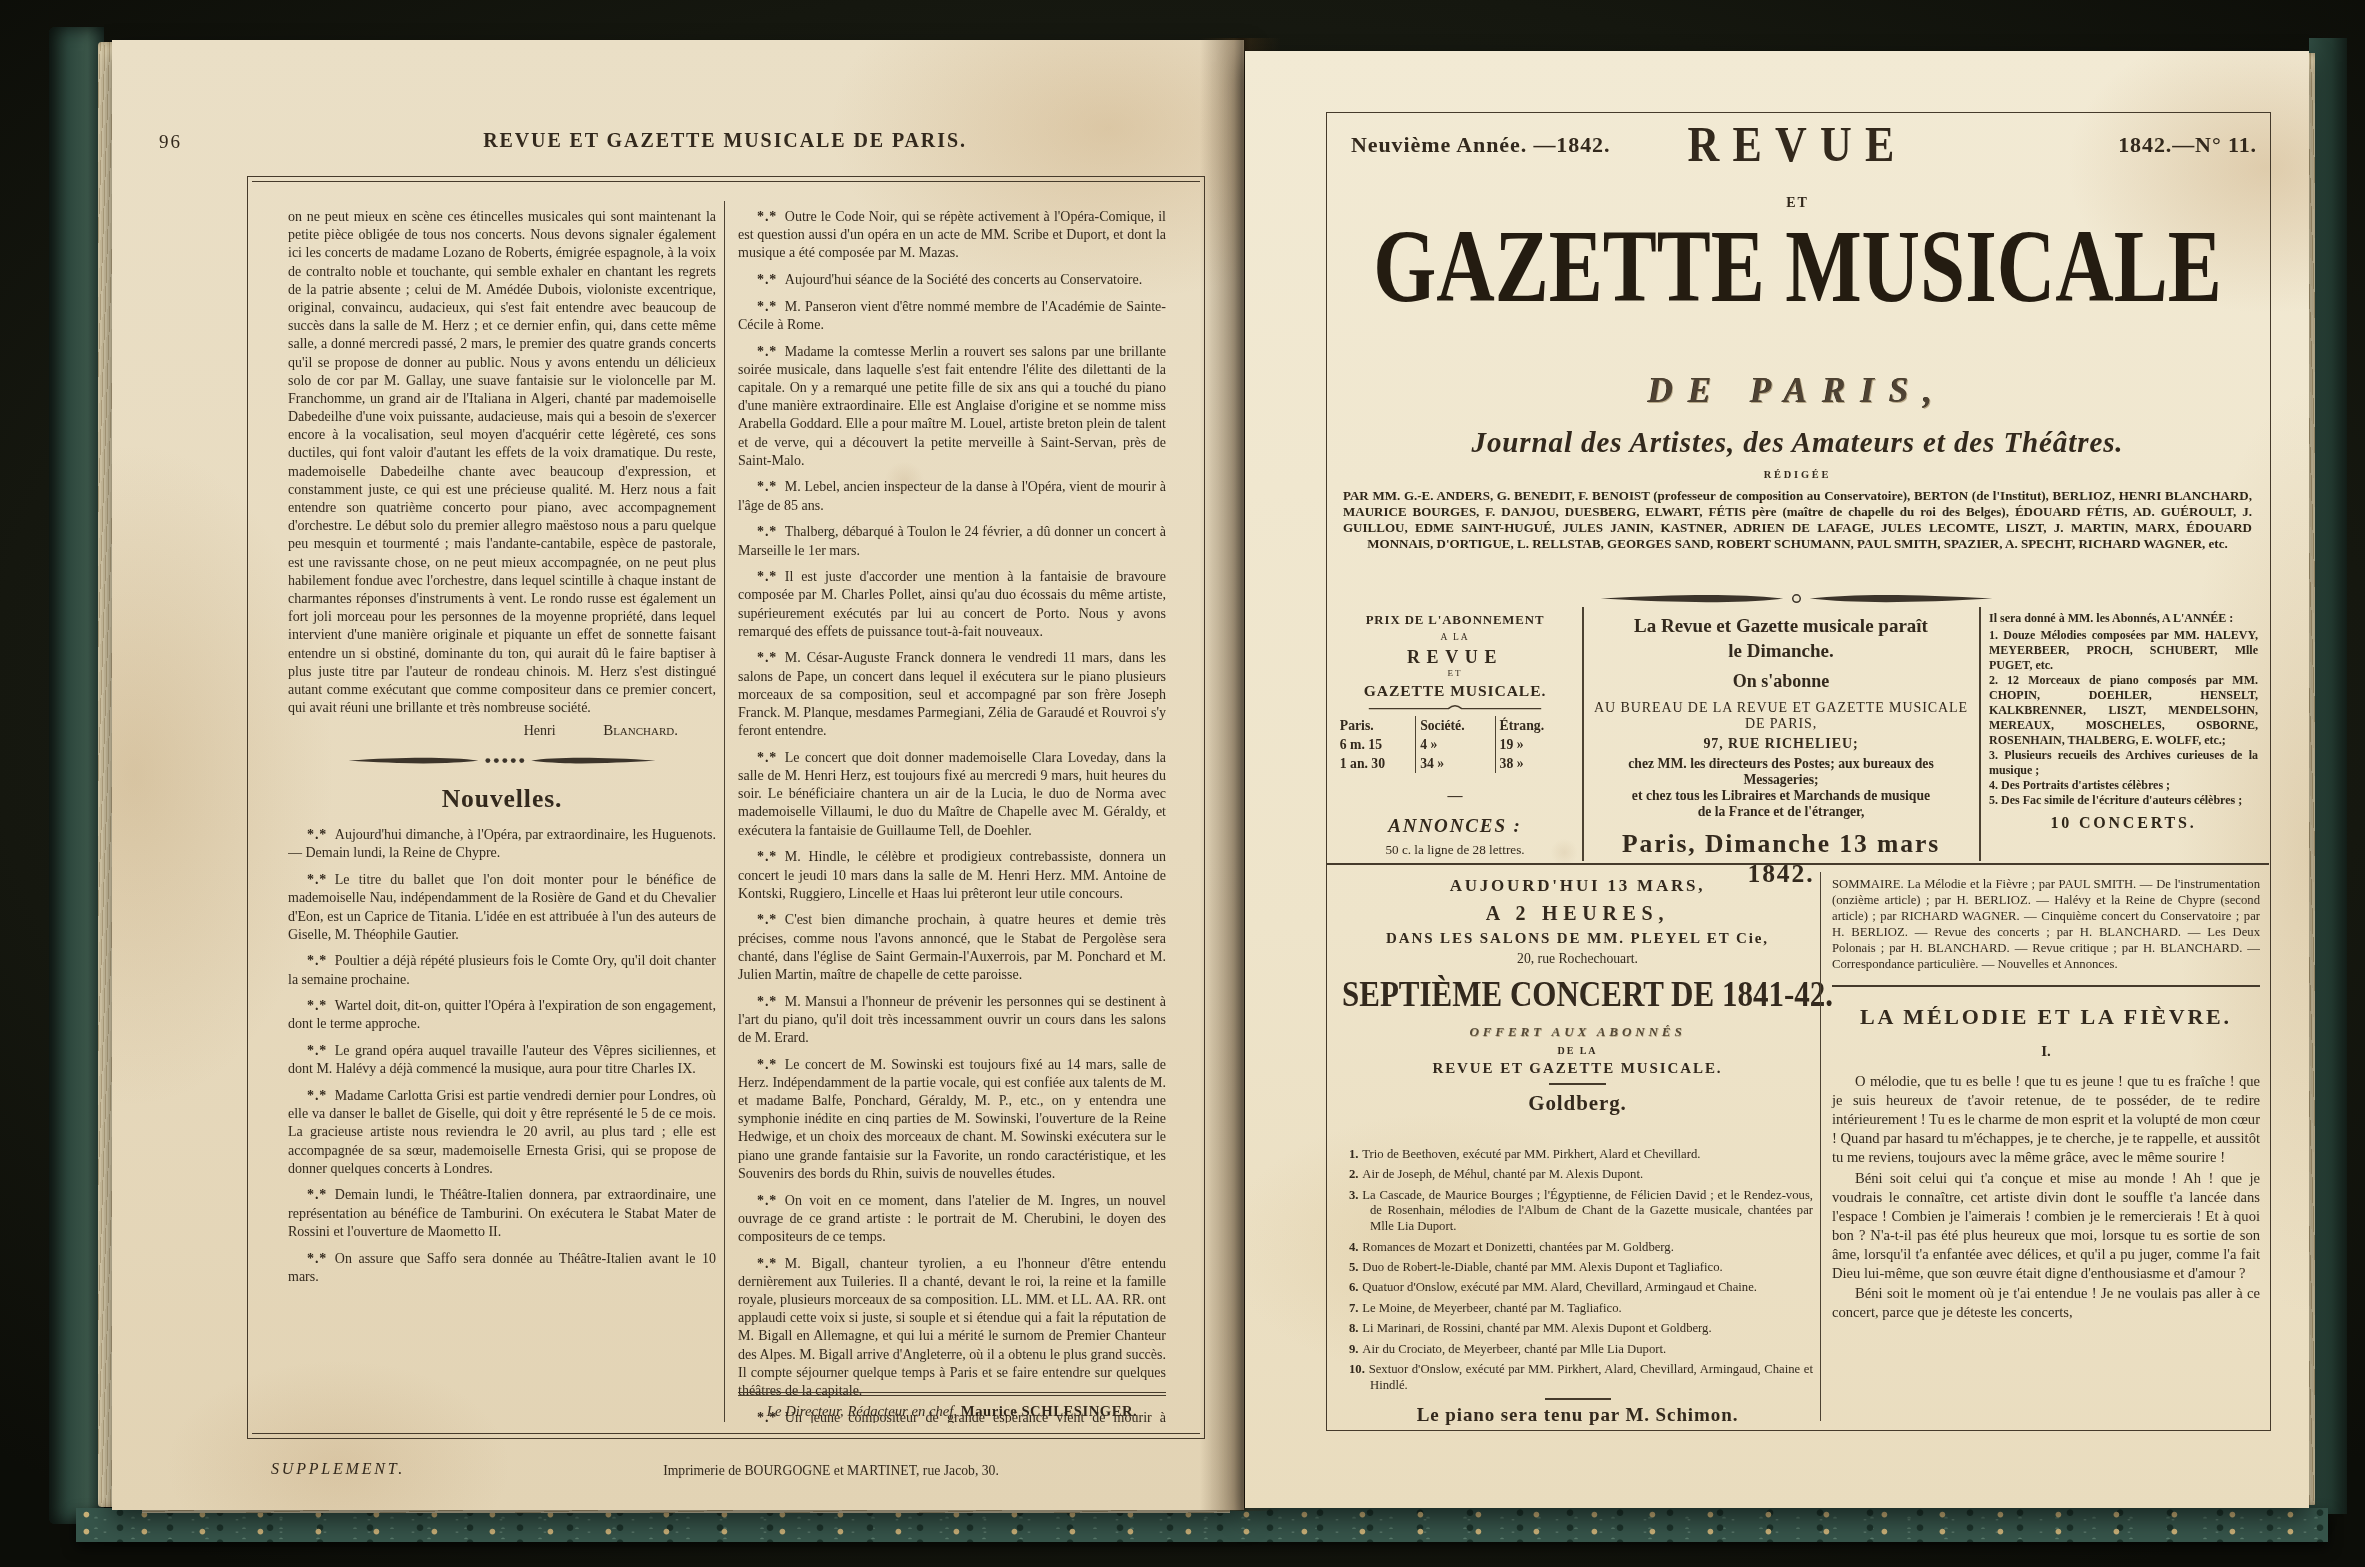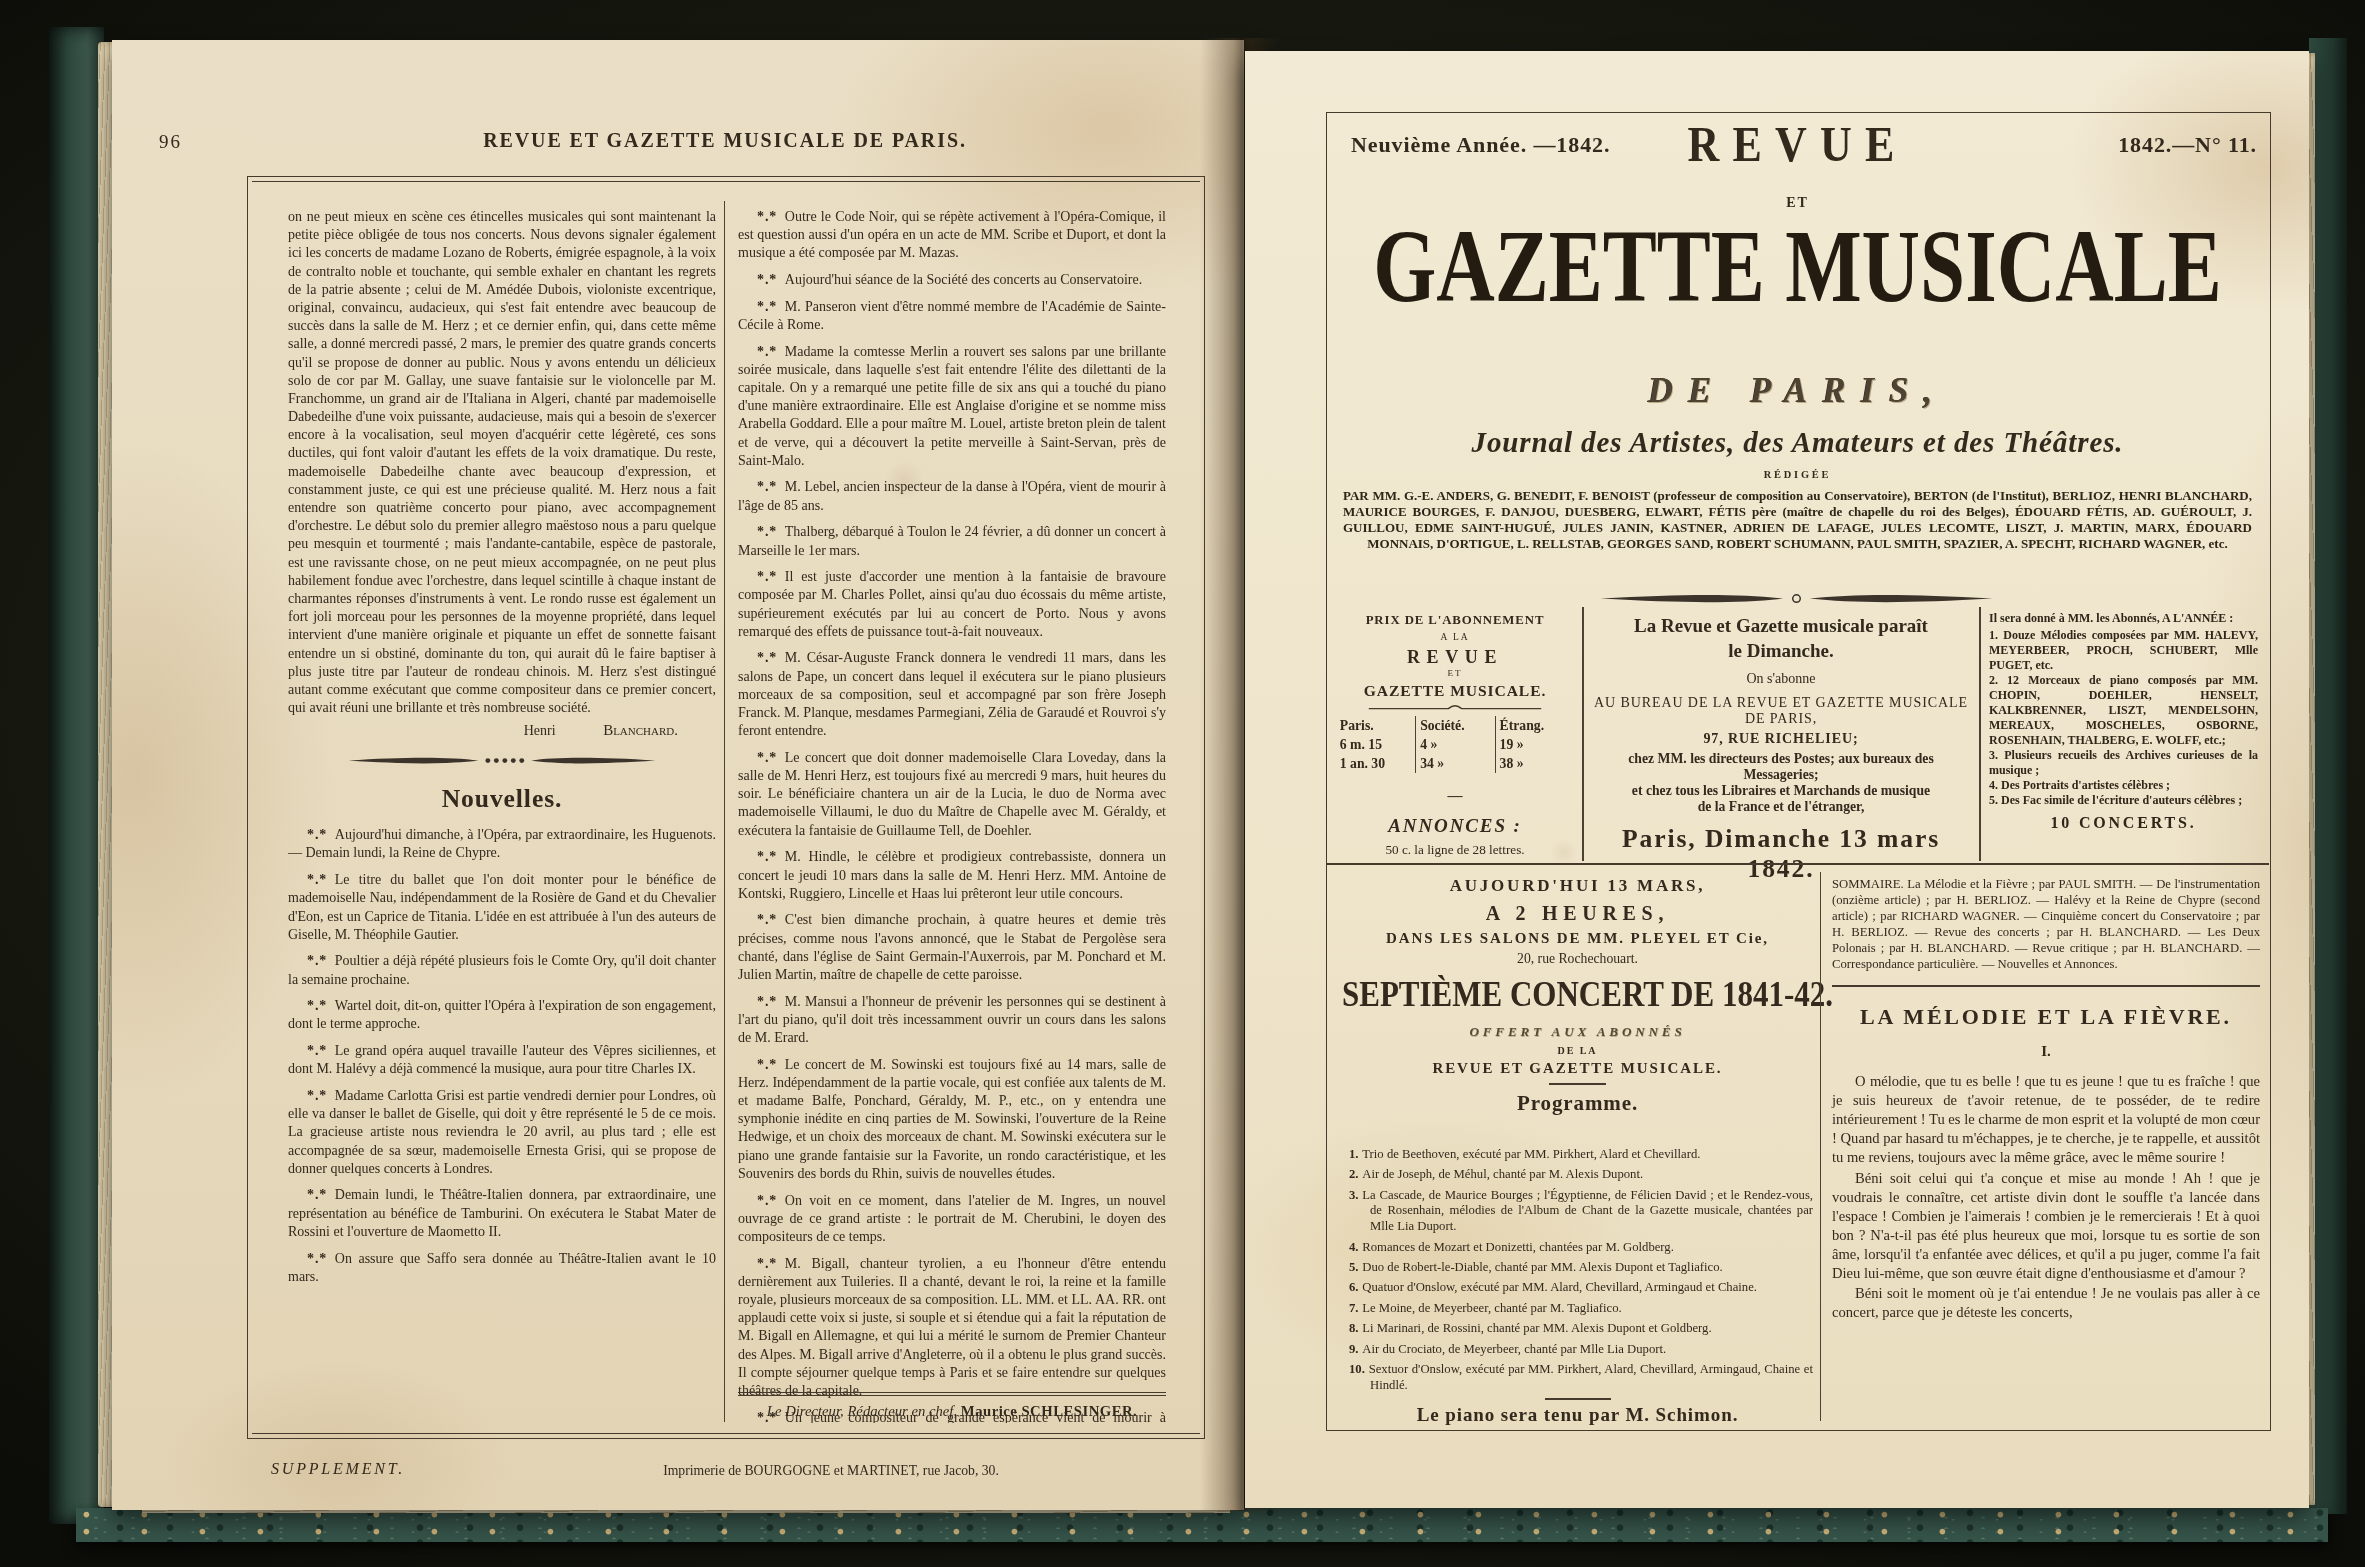--- a/index.html
+++ b/index.html
@@ -98,21 +98,21 @@
   .mh-contrib{font-size:13px;line-height:16px;font-weight:bold;text-align:justify;text-align-last:center;color:#2e2517;}
   .subs{font-size:12.3px;line-height:1.25;}
   .sub-title{font-size:12.8px;font-weight:bold;letter-spacing:0.9px;}
   .sub-revue{font-size:18px;font-weight:bold;letter-spacing:6.6px;}
   .sub-gaz{font-size:15.6px;font-weight:bold;letter-spacing:0.9px;}
   .price-table{width:100%;border-collapse:collapse;font-size:13.7px;font-weight:bold;}
   .price-table td{border-left:1.4px solid #4c4232;padding:0.9px 3.8px;text-align:left;white-space:nowrap;}
   .price-table td:first-child{border-left:none;}
   .annonces{font-size:19px;font-style:italic;font-weight:bold;letter-spacing:1.9px;}
   .parait{font-size:19px;font-weight:bold;}
-  .onsabonne{font-size:14px;}
+  .onsabonne{font-size:18px;font-weight:bold;}
   .bureau{font-size:14px;letter-spacing:0.9px;font-variant:small-caps;}
   .chez{font-size:13.7px;font-weight:bold;}
   .dateline{font-size:25.6px;font-weight:900;letter-spacing:1.9px;}
   .premiums{font-size:12px;line-height:15px;text-align:justify;font-weight:bold;color:#2f2619;}
   .concerts10{font-size:16px;font-weight:900;letter-spacing:2.8px;}
   
   .cc1{font-size:17px;font-weight:bold;letter-spacing:2.8px;}
   .cc2{font-size:20px;font-weight:900;letter-spacing:5.7px;}
   .cc3{font-size:15px;font-weight:bold;letter-spacing:1.9px;}
   .cc4{font-size:13.7px;}
@@ -301,21 +301,21 @@
   <div class="abs ink ctr" style="left:97px;top:825px;width:471px;">
     <div class="cc1">AUJOURD'HUI 13 MARS,</div>
     <div class="cc2" style="margin-top:5.7px;">A 2 HEURES,</div>
     <div class="cc3" style="margin-top:5.7px;">DANS LES SALONS DE MM. PLEYEL ET Cie,</div>
     <div class="cc4" style="margin-top:3.8px;">20, rue Rochechouart.</div>
     <div class="cc5" style="margin-top:9.5px;">SEPTIÈME CONCERT DE 1841-42.</div>
     <div class="cc6" style="margin-top:11.4px;">OFFERT AUX ABONNÉS</div>
     <div class="cc7" style="margin-top:4.7px;">DE LA</div>
     <div class="cc8" style="margin-top:3.8px;">REVUE ET GAZETTE MUSICALE.</div>
     <div style="margin:6.6px auto 5.7px auto;width:57px;height:1.9px;background:#453a2b;"></div>
-    <div class="prog-h">Programme.</div>
+    <div class="prog-h">Goldberg.</div>
   </div>
   <div class="abs ink prog" style="left:97px;top:1096px;width:471px;">
     <p><span class="n">1.</span><span>Trio de Beethoven, exécuté par MM. Pirkhert, Alard et Chevillard.</span></p>
     <p><span class="n">2.</span><span>Air de Joseph, de Méhul, chanté par M. Alexis Dupont.</span></p>
     <p><span class="n">3.</span><span>La Cascade, de Maurice Bourges ; l'Égyptienne, de Félicien David ; et le Rendez-vous, de Rosenhain, mélodies de l'Album de Chant de la Gazette musicale, chantées par Mlle Lia Duport.</span></p>
     <p><span class="n">4.</span><span>Romances de Mozart et Donizetti, chantées par M. Goldberg.</span></p>
     <p><span class="n">5.</span><span>Duo de Robert-le-Diable, chanté par MM. Alexis Dupont et Tagliafico.</span></p>
     <p><span class="n">6.</span><span>Quatuor d'Onslow, exécuté par MM. Alard, Chevillard, Armingaud et Chaine.</span></p>
     <p><span class="n">7.</span><span>Le Moine, de Meyerbeer, chanté par M. Tagliafico.</span></p>
     <p><span class="n">8.</span><span>Li Marinari, de Rossini, chanté par MM. Alexis Dupont et Goldberg.</span></p>

